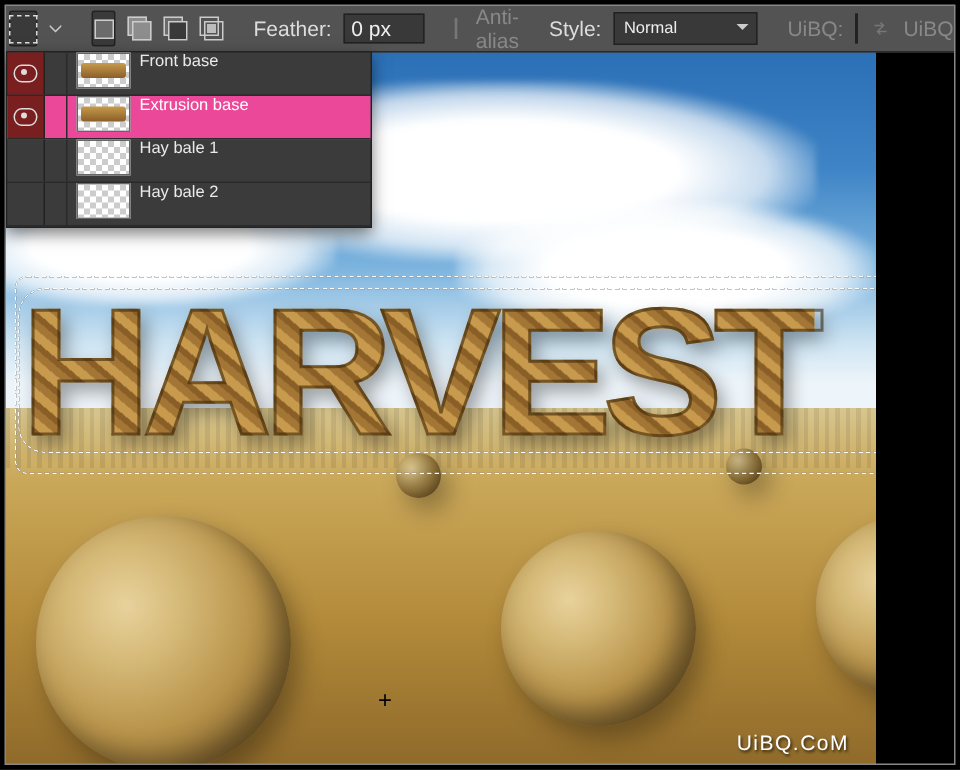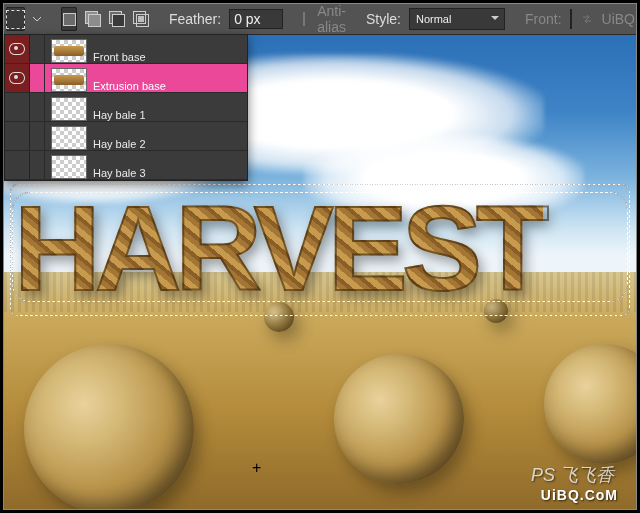--- a/index.html
+++ b/index.html
@@ -1,20 +1,20 @@
 <!DOCTYPE html>
 <html><head>
 <meta charset="utf-8">
 <style>
   html,body{margin:0;padding:0;width:640px;height:513px;background:#000;font-family:"Segoe UI",Tahoma,sans-serif;font-size:11px;color:#ccc;overflow:hidden}
   .frame{position:absolute;left:0;top:0;width:640px;height:513px;border:3px solid #000;box-sizing:border-box}
   .inner{position:absolute;left:3px;top:3px;right:3px;bottom:3px;border:1px solid #888}
 
   
-  .canvas{position:absolute;left:4px;top:34px;width:632px;height:475px;overflow:hidden;background:#c9c0a8}
+  .canvas{position:absolute;left:4px;top:34px;width:580px;height:475px;overflow:hidden;background:#c9c0a8}
   .sky{position:absolute;left:0;top:0;right:0;height:55%;background:linear-gradient(#2b6fb6 0%,#3e84c6 30%,#7bb3de 55%,#cfe5f3 75%,#eef5fa 85%)}
   .cloud{position:absolute;background:radial-gradient(ellipse at center,#fff 0%,#fff 40%,rgba(255,255,255,.7) 60%,rgba(255,255,255,0) 75%);filter:blur(2px)}
   .cloud.a{left:120px;top:20px;width:420px;height:120px}
   .cloud.b{left:-40px;top:90px;width:260px;height:80px}
   .cloud.c{left:300px;top:100px;width:280px;height:90px}
   .ground{position:absolute;left:0;top:50%;right:0;bottom:0;background:linear-gradient(#d8c68f 0%,#caa85a 20%,#b38a3a 60%,#8f6a2a 100%)}
   .ground:before{content:"";position:absolute;left:0;right:0;top:0;height:40px;background:repeating-linear-gradient(90deg,rgba(0,0,0,.08) 0 3px,transparent 3px 7px)}
   .bale{position:absolute;border-radius:50%;background:radial-gradient(circle at 35% 35%,#e8d29c 0%,#d4b876 25%,#b8934a 55%,#8a6a30 80%,#6b4f22 100%);box-shadow:inset -8px -8px 18px rgba(0,0,0,.35),6px 8px 16px rgba(0,0,0,.3)}
   .bale.a{left:20px;top:310px;width:170px;height:170px}
   .bale.b{left:330px;top:320px;width:130px;height:130px}
@@ -53,36 +53,36 @@
   .bop span{position:absolute;width:11px;height:11px;border:1px solid #ccc}
   .bop .a{left:0;top:0;background:#6b6b6b}
   .bop .b{right:0;bottom:0;background:#6b6b6b}.bop.new .a{left:2px;top:2px}
   .bop.add .a,.bop.add .b{background:#8d8d8d}
   .bop.sub .b{background:#3a3a3a}
   .bop.int .a{background:transparent}.bop.int .b{background:transparent}
   .bop.int:after{content:"";position:absolute;left:5px;top:5px;width:6px;height:6px;background:#bdbdbd}
 
   
   .layers{position:absolute;left:4px;top:34px;width:242px;background:#3b3b3b;border:1px solid #222;box-shadow:0 4px 10px rgba(0,0,0,.5)}
-  .layer-row{display:flex;align-items:flex-end;height:28px;border-bottom:1px solid #2a2a2a}
+  .layer-row{display:flex;align-items:flex-start;height:28px;border-bottom:1px solid #2a2a2a}
   .layer-row.sel{background:#ec4899}
   .vis{width:24px;height:28px;background:#7a1f1f;display:flex;align-items:center;justify-content:center;border-right:1px solid #222}
   .vis.off{background:#3b3b3b}
   .eye{width:14px;height:10px;border:1px solid #ddd;border-radius:60% 60% 60% 60%/90% 90% 90% 90%;position:relative}
   .eye:after{content:"";position:absolute;left:4px;top:2px;width:4px;height:4px;border-radius:50%;background:#ddd}
   .link-col{width:14px;height:28px;border-right:1px solid #2a2a2a}
   .thumb{width:34px;height:22px;margin:0 6px;border:1px solid #666;background:#fff;position:relative;overflow:hidden}
   .thumb .check-bg{position:absolute;inset:0;background:
     repeating-conic-gradient(#ccc 0 25%,#fff 0 50%) 0 0/8px 8px}
   .thumb .mini{position:absolute;left:2px;right:2px;top:6px;bottom:6px;background:linear-gradient(#c79a4d,#8a5f27);border-radius:2px}
   .lname{color:#eaeaea;font-size:11px}
   .layer-row.sel .lname{color:#fff}
 
   .watermark{position:absolute;right:22px;bottom:22px;font-size:18px;color:rgba(255,255,255,.75);font-style:italic;text-shadow:1px 1px 2px rgba(0,0,0,.6)}
-  .watermark2{position:absolute;right:18px;bottom:6px;font-weight:bold;font-size:14px;letter-spacing:1px;color:#fff;text-shadow:1px 1px 2px rgba(0,0,0,.7)}
+  .watermark2{position:absolute;right:18px;bottom:6px;font-weight:normal;font-size:14px;letter-spacing:1px;color:#fff;text-shadow:1px 1px 2px rgba(0,0,0,.7)}
   .crosshair{position:absolute;left:248px;top:425px;color:#000;font-size:16px;pointer-events:none}
 </style>
 </head>
 <body>
 
 <div class="frame"></div>
 <div class="inner"></div>
 
 <div class="canvas">
   <div class="sky">
@@ -95,21 +95,20 @@
   <div class="bale b"></div>
   <div class="bale c"></div>
   <div class="bale d"></div>
   <div class="bale e"></div>
 
   <div class="harvest">HARVEST</div>
   <div class="ants"></div>
   <div class="ants2"></div>
   <div class="crosshair">+</div>
 
-  <div class="watermark">PS 飞飞香</div>
   <div class="watermark2">UiBQ.CoM</div>
 </div>
 
 <div class="toolbar">
   <div class="tool-btn active">
       <div class="marq"></div>
     </div>
   <div class="tool-btn" style="width:10px">
     <svg width="8" height="8">
         <path d="M0 2 L4 6 L8 2" stroke="#ccc" fill="none"></path>
@@ -144,21 +143,21 @@
   <input class="feather-input" value="0 px" style="">
   <div class="sep"></div>
   <span class="check"></span>
   <span class="lbl" style="color:#888">Anti-alias</span>
   <div class="sep"></div>
   <span class="lbl">Style:</span>
   <div class="style-sel">
       <span>Normal</span>
     </div>
   <div class="sep"></div>
-  <span class="lbl" style="color:#888">Front:</span>
+  <span class="lbl" style="color:#888">UiBQ:</span>
   <div class="dim-input"></div>
   <div class="swap">
     <svg width="14" height="14">
         <path d="M3 5h6M7 3l2 2-2 2M11 9H5M7 11l-2-2 2-2" stroke="#777" fill="none" stroke-width="1"></path>
       </svg>
   </div>
   <span class="lbl" style="color:#888">UiBQ</span>
 </div>
 
 <div class="layers" id="layers">
@@ -193,21 +192,13 @@
       <div class="lname">Hay bale 1</div>
     </div>
     <div class="layer-row">
       <div class="vis off"></div>
       <div class="link-col"></div>
       <div class="thumb">
         <div class="check-bg"></div>
       </div>
       <div class="lname">Hay bale 2</div>
     </div>
-    <div class="layer-row">
-      <div class="vis off"></div>
-      <div class="link-col"></div>
-      <div class="thumb">
-        <div class="check-bg"></div>
-      </div>
-      <div class="lname">Hay bale 3</div>
-    </div>
   </div>
 
 </body></html>

